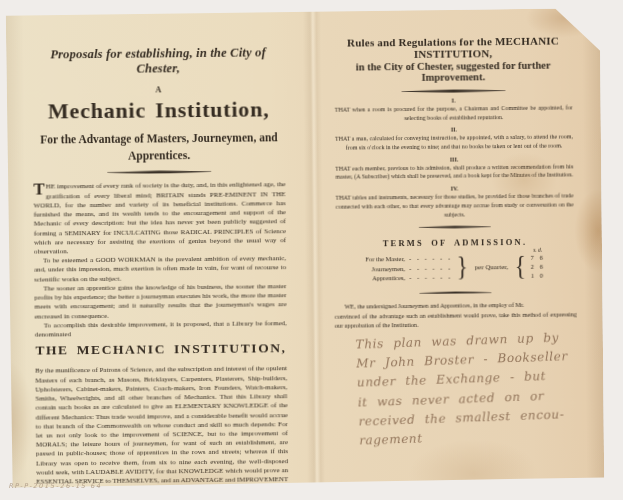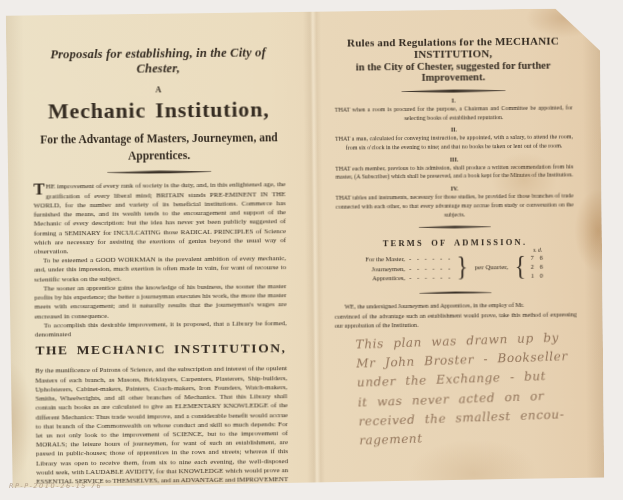--- a/index.html
+++ b/index.html
@@ -197,14 +197,14 @@
         <div>under the Exchange - but</div>
         <div>it was never acted on or</div>
         <div>received the smallest encou-</div>
         <div>ragement</div>
       </div>
     </div>
 
     <div class="stains"></div>
   </div>
 
-  <div class="accession">RP-P-2010-26-15 76</div>
+  <div class="accession">RP-P-2015-26-15 64</div>
 </div>
 
 </body></html>

